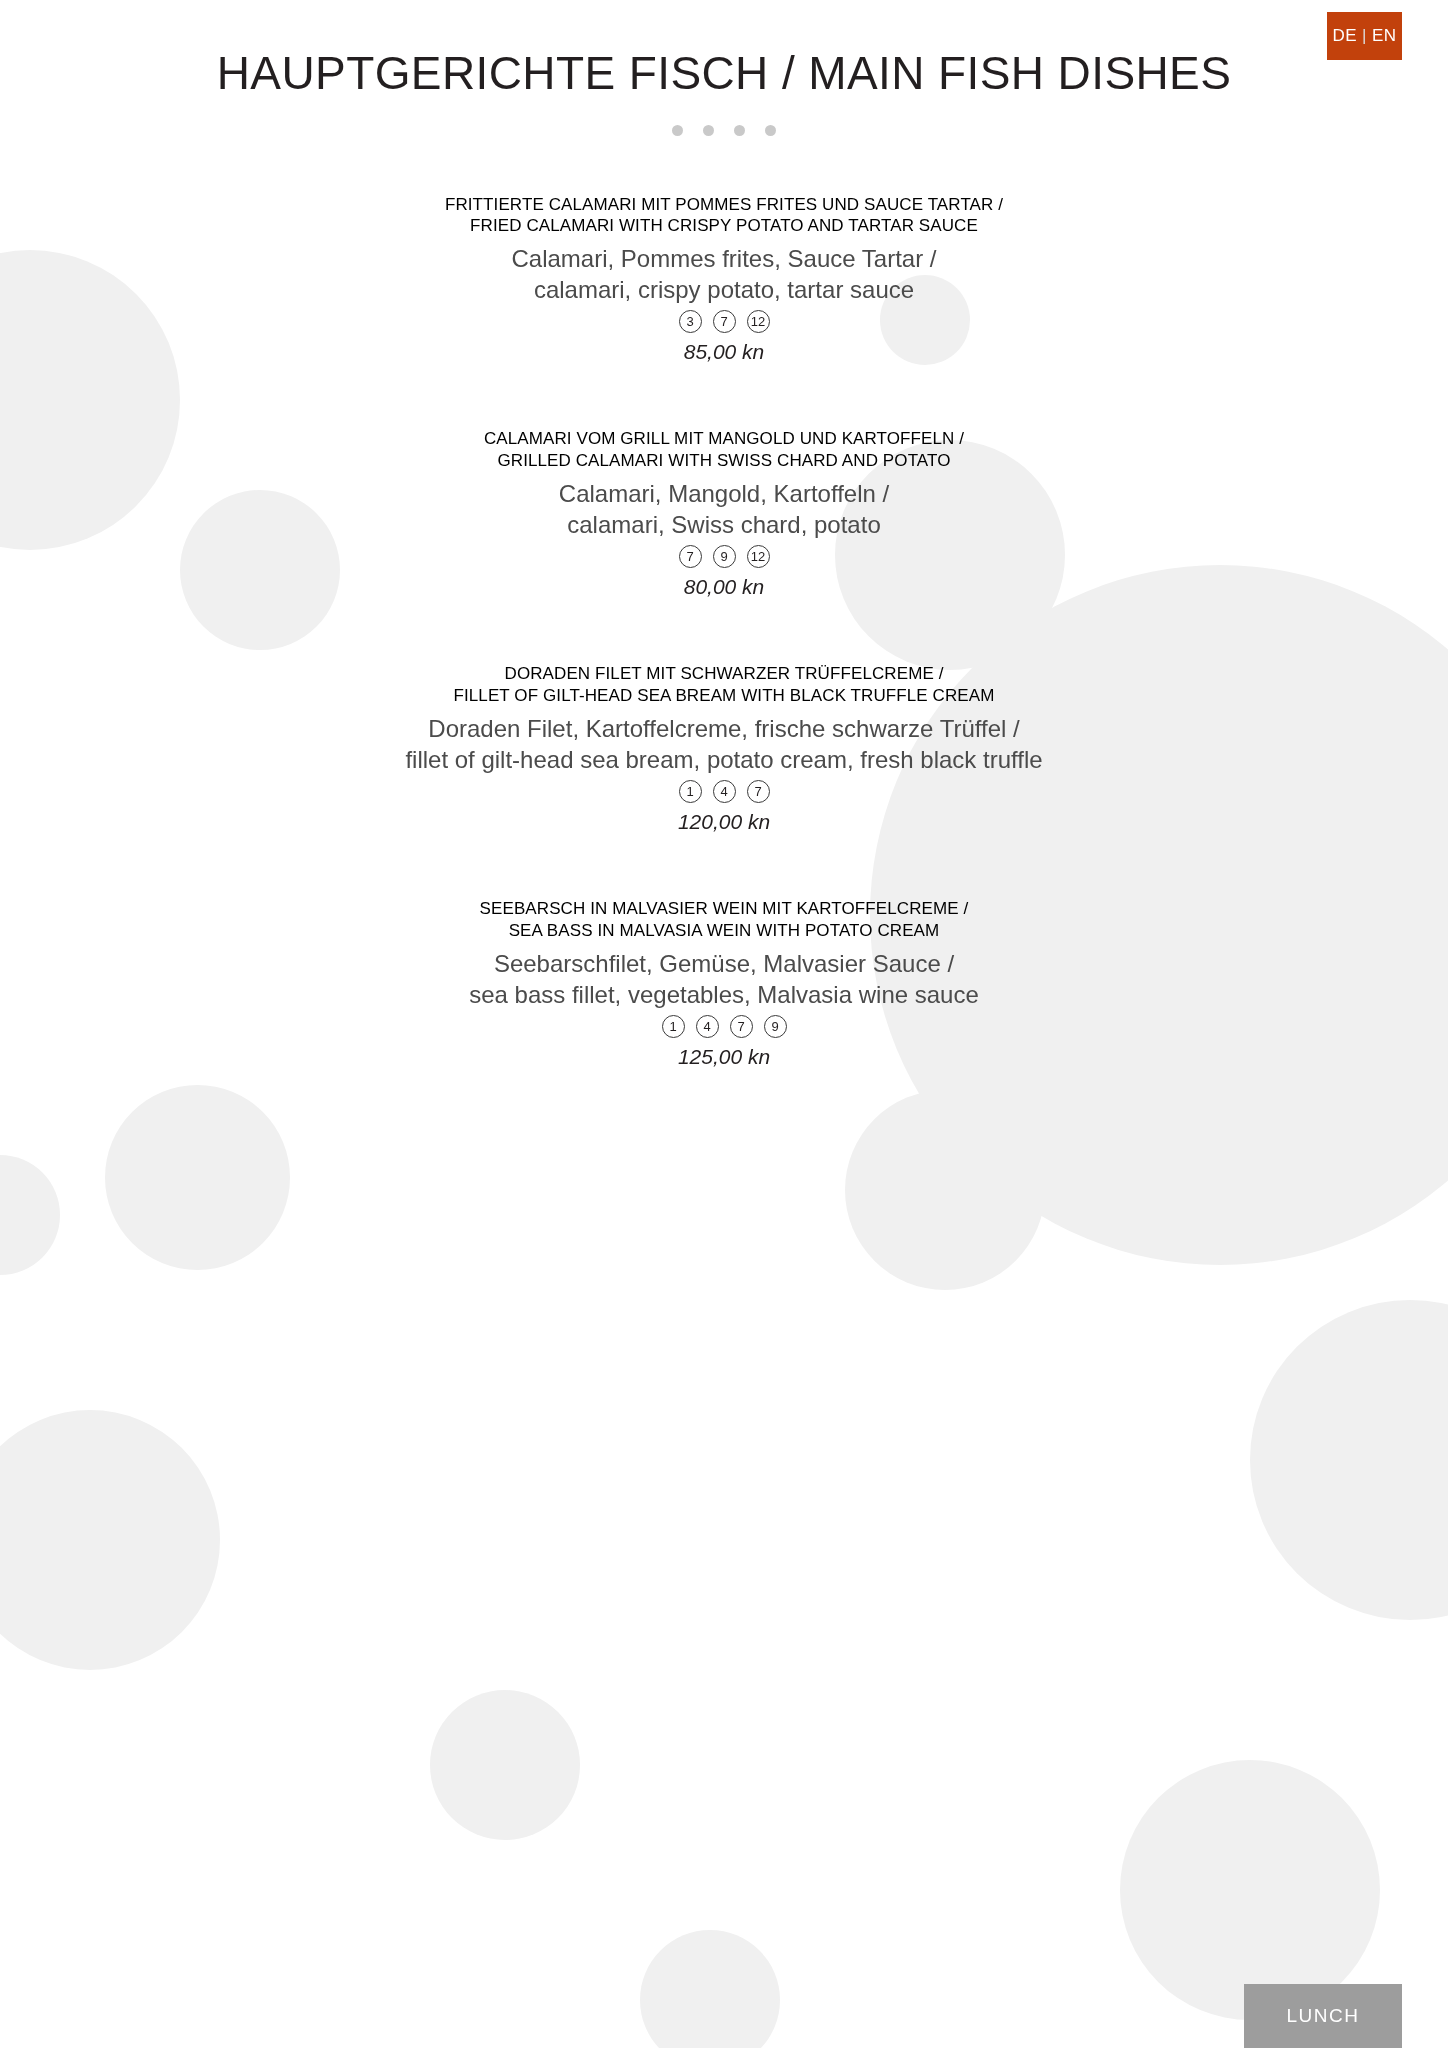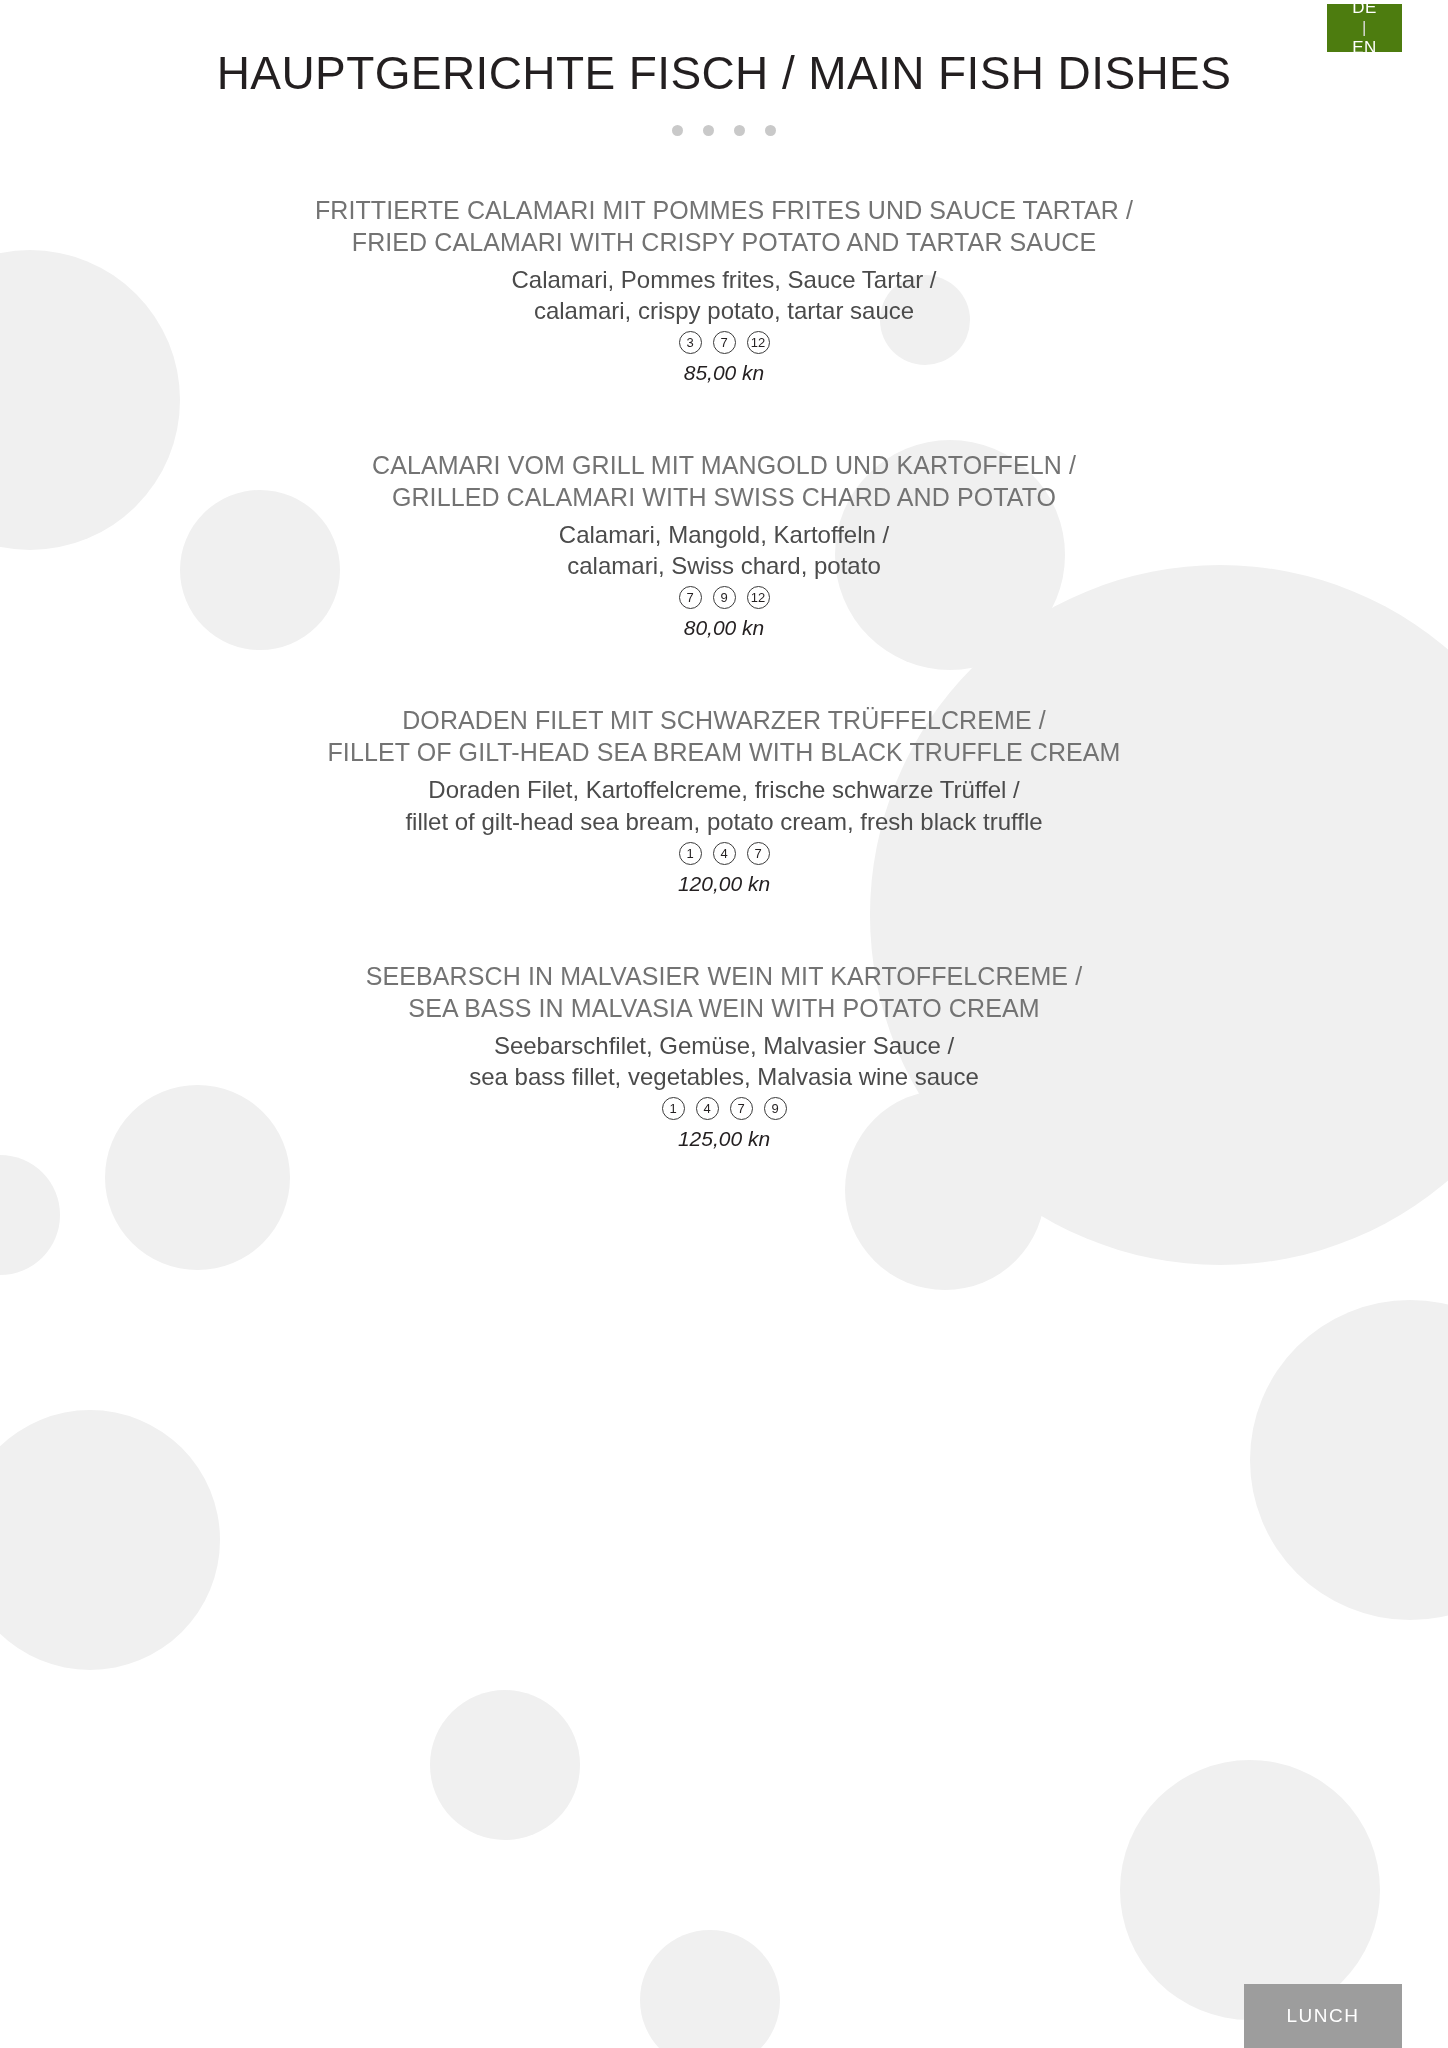--- a/index.html
+++ b/index.html
@@ -39,33 +39,32 @@
   .c9 { left: -40px;   top: 1410px; width: 260px;  height: 260px; }
   .c10{ left: 1250px;  top: 1300px; width: 320px;  height: 320px; }
   .c11{ left: 430px;   top: 1690px; width: 150px;  height: 150px; }
   .c12{ left: 1120px;  top: 1760px; width: 260px;  height: 260px; }
   .c13{ left: 640px;   top: 1930px; width: 140px;  height: 140px; }
   .c14{ left: 1380px;  top: 880px;  width: 130px;  height: 130px; }
 
   
   .lang-switch {
     position: absolute;
-    top: 4px;
+    top: 12px;
     right: 46px;
     width: 75px;
     height: 48px;
-    background: #4d7c0f;
+    background: #c2410c;
     color: #ffffff;
     font-size: 17px;
     letter-spacing: 0.5px;
     display: flex;
     align-items: center;
     justify-content: center;
     z-index: 5;
-    flex-direction: column;
   }
   .lang-switch .lang {
     cursor: pointer;
   }
   .lang-switch .sep {
     margin: 0 5px;
     color: #dcdcdc;
   }
   .lang-switch .lang.active { color: #ffffff; }
 
@@ -104,25 +103,25 @@
     margin-top: 58px;
   }
 
   .dish {
     margin-bottom: 64px;
   }
   .dish:last-child { margin-bottom: 8px; }
 
   .dish .name-de,
   .dish .name-en {
-    font-size: 25px;
+    font-size: 17px;
     font-weight: 400;
     letter-spacing: 0.1px;
     line-height: 1.28;
-    color: #737373;
+    color: #000000;
   }
   .dish .desc-de,
   .dish .desc-en {
     font-size: 24px;
     font-weight: 400;
     color: #4b4b4b;
     line-height: 1.3;
   }
   .dish .desc-de { margin-top: 6px; }
 

